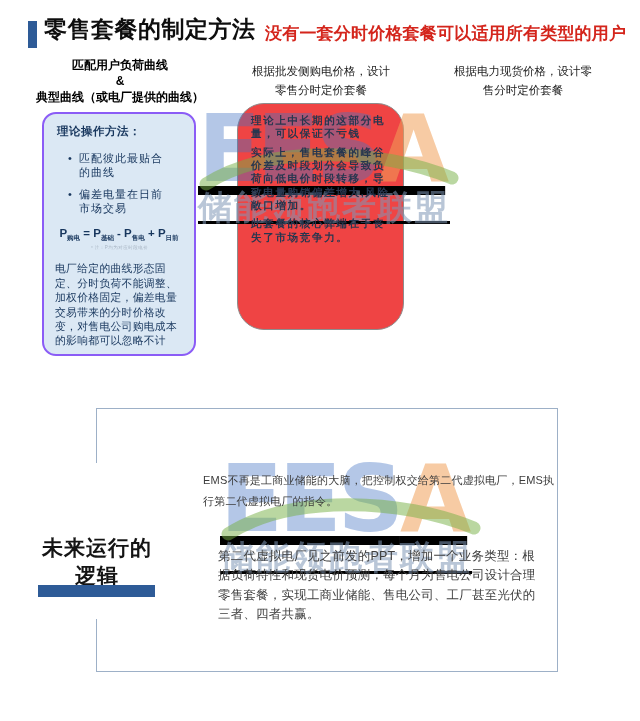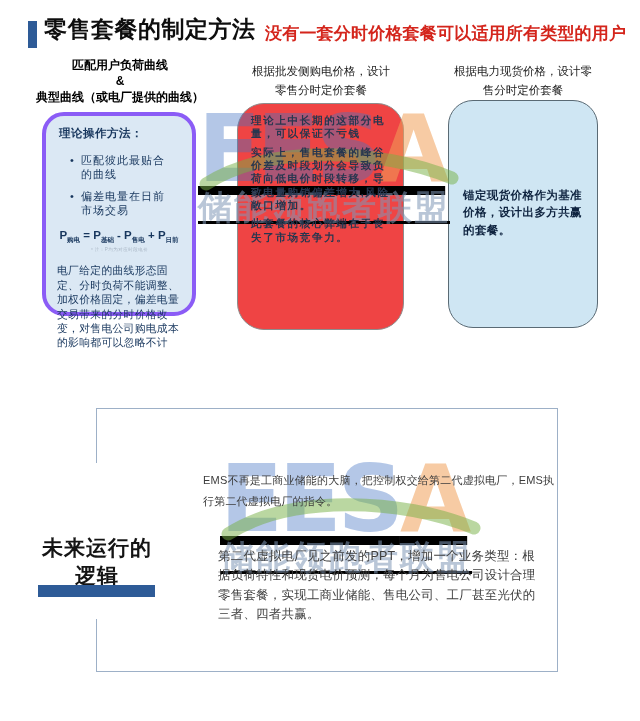--- a/index.html
+++ b/index.html
@@ -13,21 +13,21 @@
   .page-title{position:absolute; left:44px; top:14px; font-size:23px; font-weight:bold; color:#0e0e0e; letter-spacing:0.5px; white-space:nowrap;}
   .warning-text{position:absolute; left:265px; top:22px; font-size:17px; font-weight:bold; color:#d4251c;
     font-family:"Liberation Serif", serif; letter-spacing:0.2px; white-space:nowrap;}
   
   .col-header{position:absolute; text-align:center; white-space:pre-line;}
   .col-header.h1{left:30px; top:57px; width:180px; font-size:12px; font-weight:bold; line-height:1.35; color:#000;}
   .col-header.h2{left:237px; top:62px; width:168px; font-size:11.5px; line-height:1.65; color:#222; font-family:"Liberation Serif", serif;}
   .col-header.h3{left:442px; top:62px; width:162px; font-size:11.5px; line-height:1.65; color:#222; font-family:"Liberation Serif", serif;}
   
   .rbox{position:absolute; box-sizing:border-box;}
-  .box1{left:42px; top:112px; width:154px; height:204px; background:#dbe8f4; border:4px solid #8b5cf6; border-radius:22px; padding:10px 11px;}
+  .box1{left:42px; top:112px; width:154px; height:244px; background:#dbe8f4; border:2px solid #8b5cf6; border-radius:14px; padding:10px 11px;}
   .box1 .inner{position:relative; z-index:2;}
   .b1-title{font-size:11.5px; font-weight:bold; color:#17365d; margin:0 0 7px 2px; letter-spacing:0.5px;}
   .b1-list{list-style:none; margin:12px; padding:0;}
   .b1-list li{position:relative; padding-left:12px; font-size:11px; color:#17365d; line-height:1.3; margin-bottom:7px; letter-spacing:1px;}
   .b1-list li:before{content:"\2022"; position:absolute; left:1px; top:0; color:#17365d;}
   .b1-formula{text-align:center; font-size:11.5px; font-weight:bold; color:#17365d; margin-top:8px; white-space:nowrap;}
   .b1-formula sub{font-size:6.5px;}
   .b1-formula-note{text-align:center; font-size:4.5px; color:#a8b5c3; filter:blur(0.4px); margin-top:2px; letter-spacing:0.5px;}
   .b1-note{font-size:10.8px; color:#17365d; line-height:1.33; margin-top:11px; letter-spacing:0.3px;}
   .box2{left:237px; top:103px; width:167px; height:227px; background:#ef4444; border:1px solid #8d8d8d; border-radius:27px; padding:10px 13px;}
@@ -92,23 +92,20 @@
   </div>
 
   <div class="rbox box2">
     <div class="inner">
       <p>理论上中长期的这部分电量，可以保证不亏钱</p>
       <p>实际上，售电套餐的峰谷价差及时段划分会导致负荷向低电价时段转移，导致电量购销偏差增大,风险敞口增加。</p>
       <p>此套餐的核心弊端在于丧失了市场竞争力。</p>
     </div>
   </div>
 
-  <div class="rbox box3">
-    <div class="b3-text">锚定现货价格作为基准价格，设计出多方共赢的套餐。</div>
-  </div>
 
   <div class="future-rect"></div>
 
   <div class="watermark wm-bottom">
     <div class="wm-letters"><span class="wm-blue">EES</span><span class="wm-orange">A</span></div>
     <svg class="wm-swoosh" viewBox="0 0 260 60" preserveAspectRatio="none">
       <path d="M8,48 C70,8 180,12 252,42" fill="none" stroke="rgba(118,176,67,0.5)" stroke-width="13" stroke-linecap="round"></path>
     </svg>
     <div class="wm-tagline">储能领跑者联盟</div>
   </div>

